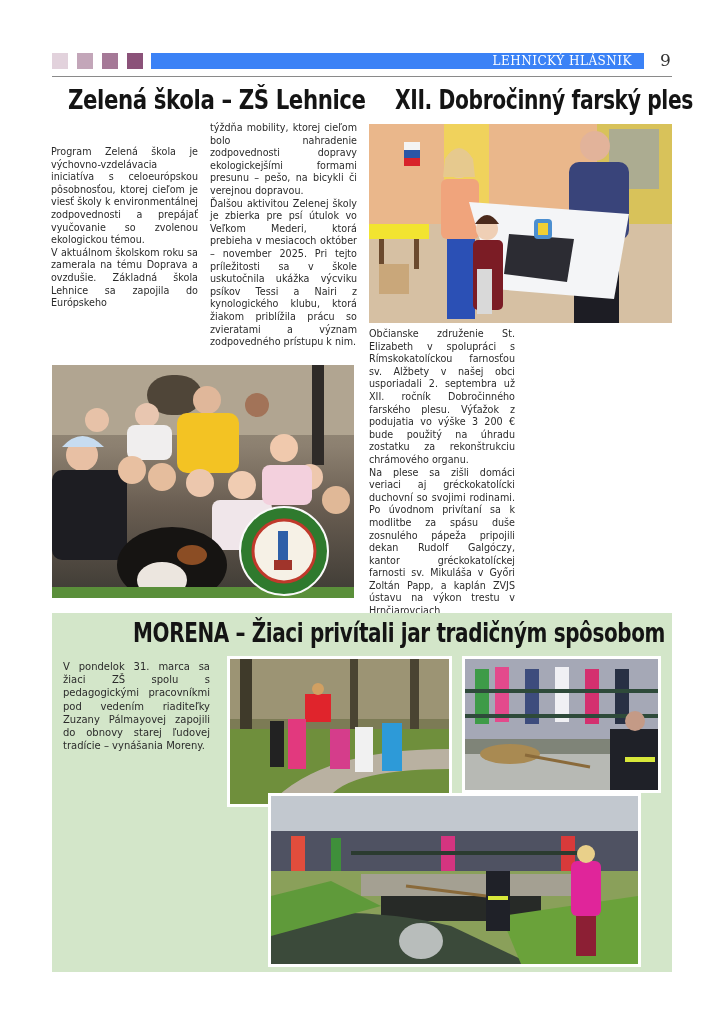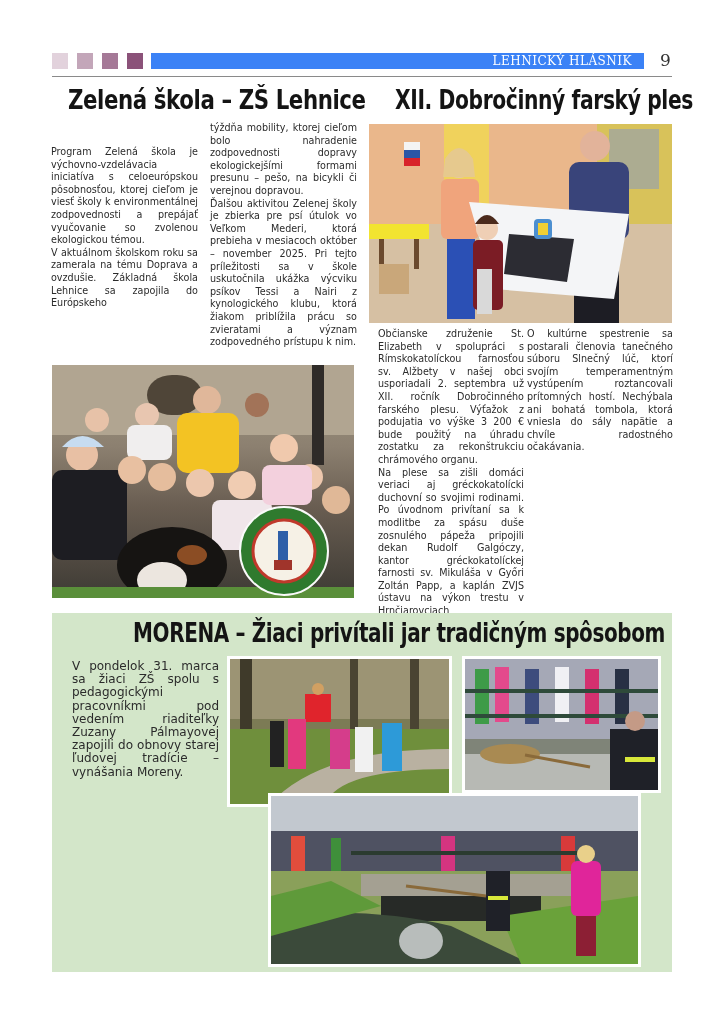--- a/index.html
+++ b/index.html
@@ -121,34 +121,33 @@
       <rect x="165" y="95" width="18" height="20" rx="4" fill="#4c8fd0"></rect>
       <rect x="169" y="99" width="10" height="12" fill="#f0cf35"></rect>
 
       <circle cx="118" cy="105" r="11" fill="#efcfb5"></circle>
       <path d="M106 100 q12 -18 24 0z" fill="#4b2a1c"></path>
       <rect x="104" y="116" width="30" height="70" rx="5" fill="#7b1c25"></rect>
       <rect x="108" y="145" width="15" height="45" fill="#d9d9d9"></rect>
     </svg>
   </div>
 
-  <div class="col" style="left:369px;top:328px;width:146px;margin-left:9px;">
+  <div class="col" style="left:369px;top:328px;width:146px;">
     <p>Občianske združenie St. Elizabeth v spolupráci s Rímskokatolíckou farnosťou sv. Alžbety v našej obci usporiadali 2. septembra už XII. ročník Dobročinného farského plesu. Výťažok z podujatia vo výške 3 200 € bude použitý na úhradu zostatku za rekonštrukciu chrámového organu.</p>
     <p>Na plese sa zišli domáci veriaci aj gréckokatolícki duchovní so svojimi rodinami. Po úvodnom privítaní sa k modlitbe za spásu duše zosnulého pápeža pripojili dekan Rudolf Galgóczy, kantor gréckokatolíckej farnosti sv. Mikuláša v Győri Zoltán Papp, a kaplán ZVJS ústavu na výkon trestu v Hrnčiarovciach</p>
   </div>
   <div class="col" style="left:527px;top:328px;width:146px;">
-    <p>O kultúrne spestrenie sa postarali členovia tanečného súboru Slnečný lúč, ktorí svojím temperamentným vystúpením roztancovali prítomných hostí. Nechýbala ani bohatá tombola, ktorá vniesla do sály napätie a chvíle radostného očakávania.</p>
   </div>
 </div>
 
 <div class="green"></div>
 <div>
   <div class="h1" style="left:133px;top:617px;font-size:27px;transform:scaleX(0.74);letter-spacing:-0.5px;">MORENA – Žiaci privítali jar tradičným spôsobom</div>
 
-  <div class="col" style="left:72px;top:660px;width:147px;line-height:13.2px;font-size:12px;">
+  <div class="col" style="left:63px;top:660px;width:147px;line-height:13.2px;font-size:10px;">
     <p>V pondelok 31. marca sa žiaci ZŠ spolu s pedagogickými pracovníkmi pod vedením riaditeľky Zuzany Pálmayovej zapojili do obnovy starej ľudovej tradície – vynášania Moreny.</p>
   </div>
 
   <div class="photo frame" style="left:227px;top:656px;width:225px;height:151px;background:#8c8a6a;">
     <svg width="219" height="145" viewBox="0 0 219 145">
       <rect width="219" height="145" fill="#7c7b55"></rect>
       <rect x="0" y="0" width="219" height="60" fill="#9c9474"></rect>
       <rect x="10" y="0" width="12" height="110" fill="#3f3a2a"></rect>
       <rect x="120" y="0" width="8" height="80" fill="#4a4432"></rect>
       <rect x="180" y="0" width="9" height="90" fill="#4a4432"></rect>

